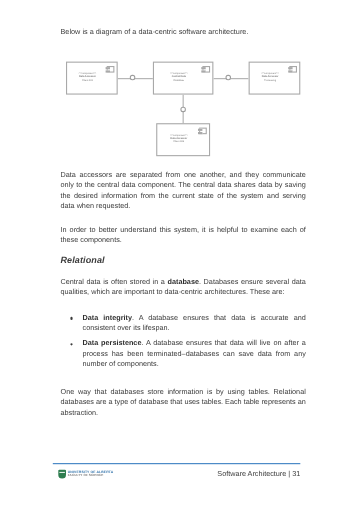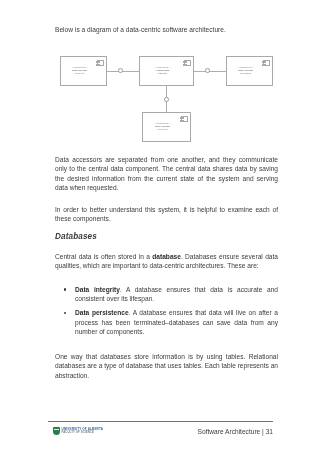--- a/index.html
+++ b/index.html
@@ -280,21 +280,21 @@
 
       <div class="conn-ball" style="left:63px; top:16.2px;"></div>
       <div class="conn-ball" style="left:150px; top:16.2px;"></div>
       <div class="conn-ball" style="left:109px; top:45px;"></div>
     </div>
 
     <p class="body para1">Data accessors are separated from one another, and they communicate only to the central data component. The central data shares data by saving the desired information from the current state of the system and serving data when requested.</p>
 
     <p class="body para2">In order to better understand this system, it is helpful to examine each of these components.</p>
 
-    <div class="heading">Databases</div>
+    <div class="heading">Relational</div>
 
     <p class="body para3"><span>Central data is often stored in a </span><b>database</b><span>. Databases ensure several data qualities, which are important to data-centric architectures. These are:</span></p>
 
     <ul class="bullets">
       <li>
         <span class="dot"></span><b>Data integrity</b><span>. A database ensures that data is accurate and consistent over its lifespan.</span>
       </li>
       <li>
         <span class="dot"></span><b>Data persistence</b><span>. A database ensures that data will live on after a process has been terminated–databases can save data from any number of components.</span>
       </li>

